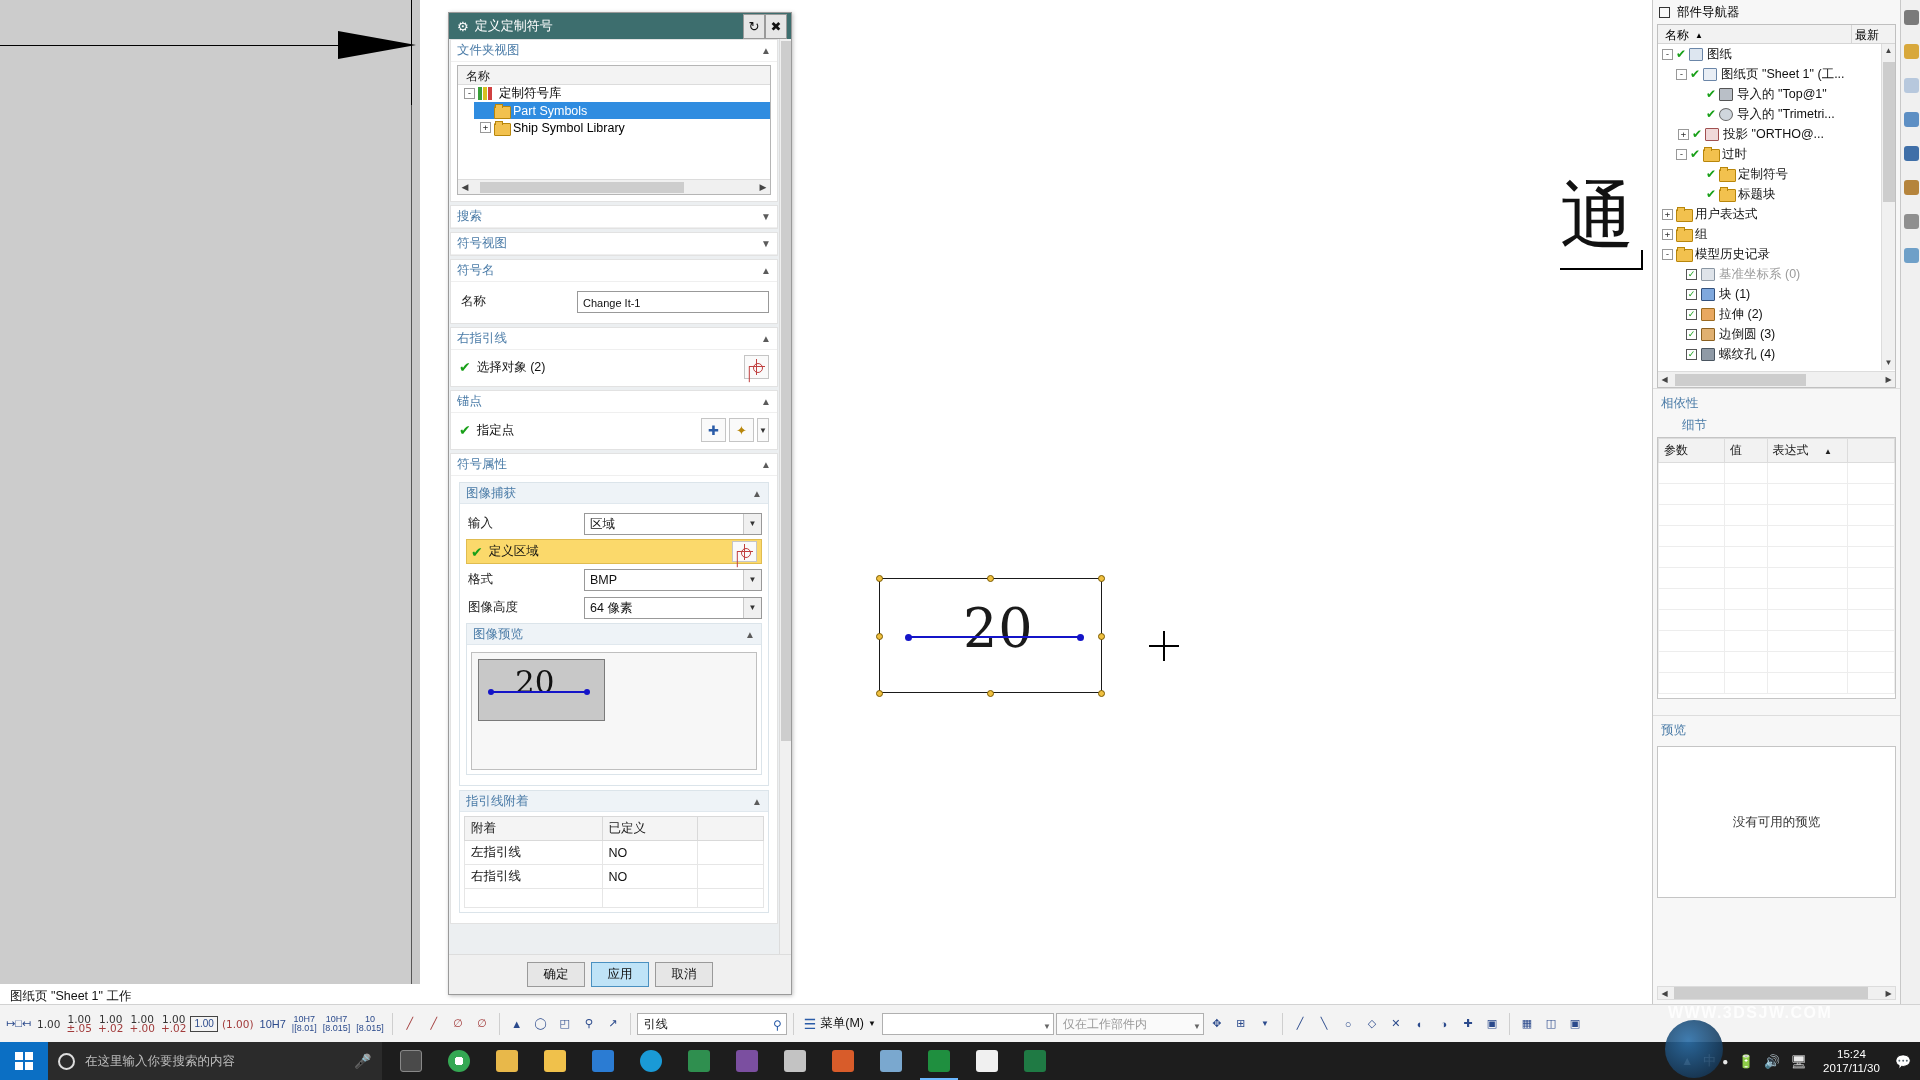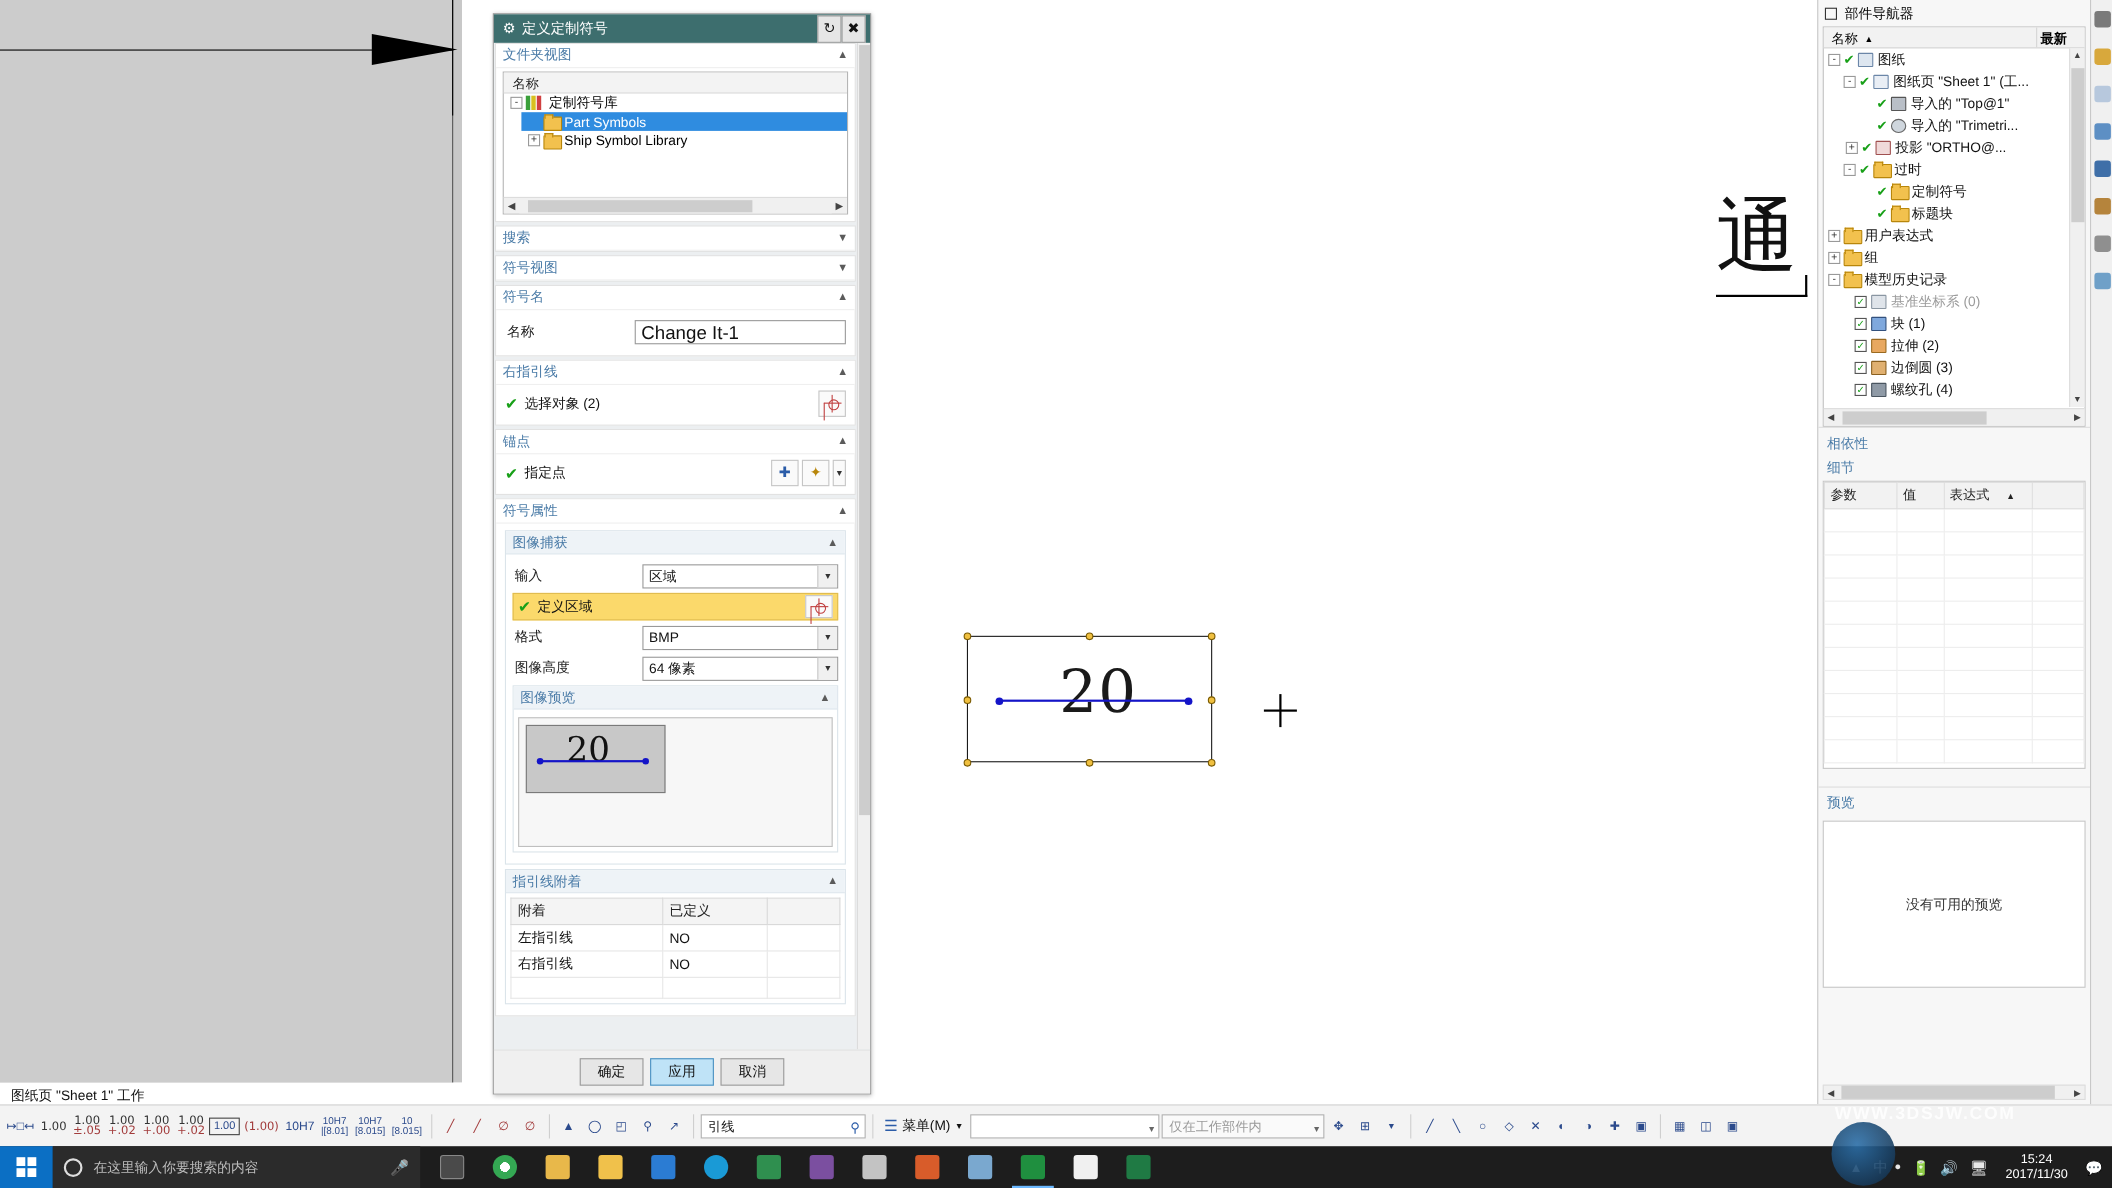--- a/index.html
+++ b/index.html
@@ -170,21 +170,21 @@
     background: #f0f0f0; border-top: 1px solid #dcdcdc; display: flex; align-items: center;
   }
   .tree-hscroll .arr { width: 14px; text-align: center; font-size: 9px; color: #444; }
   .tree-hscroll .track { flex: 1; height: 13px; background: #f0f0f0; position: relative; }
   .tree-hscroll .track i { position: absolute; left: 8px; top: 1px; width: 72%; height: 11px; background: #cdcdcd; }
 
   .field-row { display: flex; align-items: center; height: 25px; margin: 3px 0; }
   .field-row .lab { width: 118px; font-size: 12.5px; color: #222; padding-left: 2px; }
   .txtinput {
     flex: 1; height: 22px; border: 1px solid #999; background: #fff;
-    font-size: 17px; padding: 2px 5px; color: #111; line-height: 18px;
+    font-size: 11px; padding: 2px 5px; color: #111; line-height: 18px;
   }
   .selbox {
     flex: 1; height: 22px; border: 1px solid #999; background: #fff;
     font-size: 12.5px; padding: 2px 5px; color: #111; position: relative; line-height: 17px;
   }
   .selbox .caret {
     position: absolute; right: 0; top: 0; width: 18px; height: 20px;
     background: #f0f0f0; border-left: 1px solid #c8c8c8;
     font-size: 8px; text-align: center; line-height: 20px; color: #333;
   }
@@ -264,21 +264,21 @@
     position: absolute; left: 1652px; top: 0; width: 248px; height: 1004px;
     background: #f7f7f7; border-left: 1px solid #c8c8c8;
   }
   .rp-title { display: flex; align-items: center; height: 24px; padding: 0 6px; font-size: 12.5px; }
   .rp-title .sq { width: 11px; height: 11px; border: 1.4px solid #333; margin-right: 7px; }
   .rp-tree-wrap {
     margin: 0 4px; border: 1px solid #c0c0c0; background: #fff; height: 364px; position: relative;
   }
   .rp-th { display: flex; height: 19px; background: #f2f2f2; border-bottom: 1px solid #d5d5d5; font-size: 12px; }
   .rp-th .c1 { flex: 1; padding: 2px 0 0 7px; display: flex; align-items: center; gap: 6px; }
-  .rp-th .c2 { width: 44px; padding: 2px 0 0 3px; border-left: 1px solid #d5d5d5; font-weight: bold; }
+  .rp-th .c2 { width: 44px; padding: 2px 0 0 3px; border-left: 1px solid #d5d5d5; }
   .rp-rows { position: absolute; left: 0; top: 19px; right: 14px; bottom: 17px; overflow: hidden; }
   .rp-row { display: flex; align-items: center; height: 20px; font-size: 12.5px; white-space: nowrap; }
   .rp-row .gchk { color: #18a018; font-weight: bold; font-size: 12px; margin-right: 3px; }
   .rp-row .cbx { width: 11px; height: 11px; border: 1px solid #555; background: #fff; margin-right: 4px;
                  font-size: 9px; line-height: 9px; text-align: center; color: #18a018; font-weight: bold; flex: none;}
   .rp-row .txt { color: #111; }
   .rp-row .txt.dim { color: #9b9b9b; text-align: center; }
   .micon { width: 14px; height: 13px; margin-right: 4px; flex: none; border-radius: 1px; }
   .mi-sheet { background: #dde6f0; border: 1px solid #6b86a8; }
   .mi-page  { background: #e9eef5; border: 1px solid #6b86a8; }
@@ -753,21 +753,21 @@
       <div class="rp-hs">
         <span class="arr">◀</span>
         <span class="track">
             <i></i>
           </span>
         <span class="arr">▶</span>
       </div>
     </div>
 
     <div class="rp-sec-label">相依性</div>
-    <div class="rp-sec-label noline" style="padding-top:2px;">细节</div>
+    <div class="rp-sec-label noline" style="padding-top:2px;margin-left:21px;">细节</div>
 
     <div class="rp-grid-wrap">
       <table class="rp-grid">
         <tbody>
             <tr>
           <th style="width:28%">参数</th>
           <th style="width:18%">值</th>
           <th style="width:34%">
             <span>表达式</span>
             <span style="font-size:8px;margin-left:12px;">▲</span>

